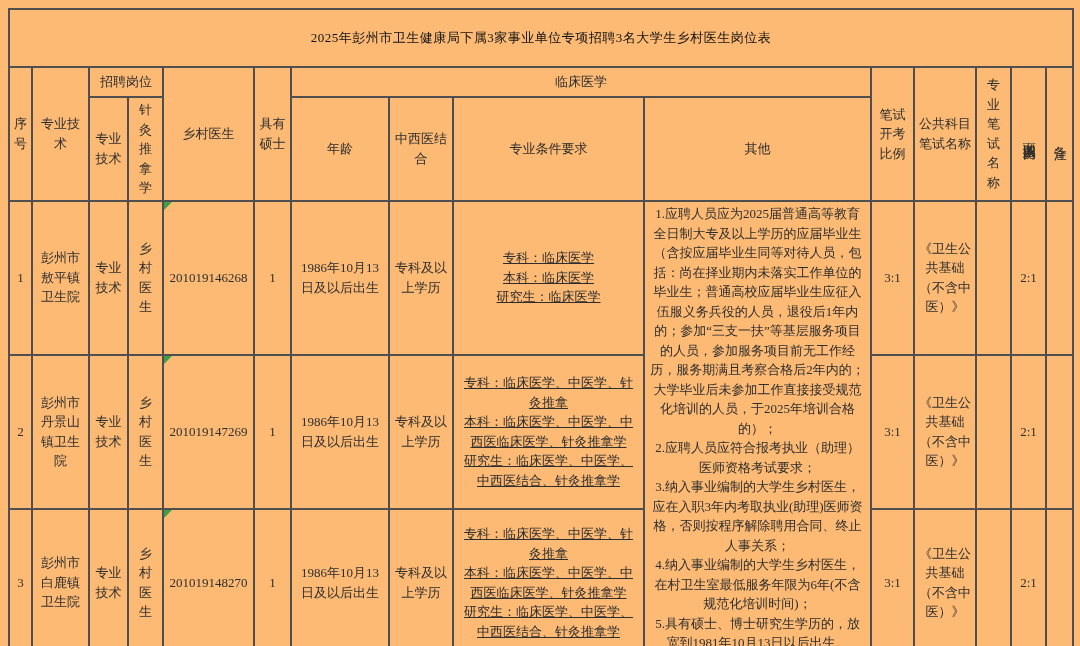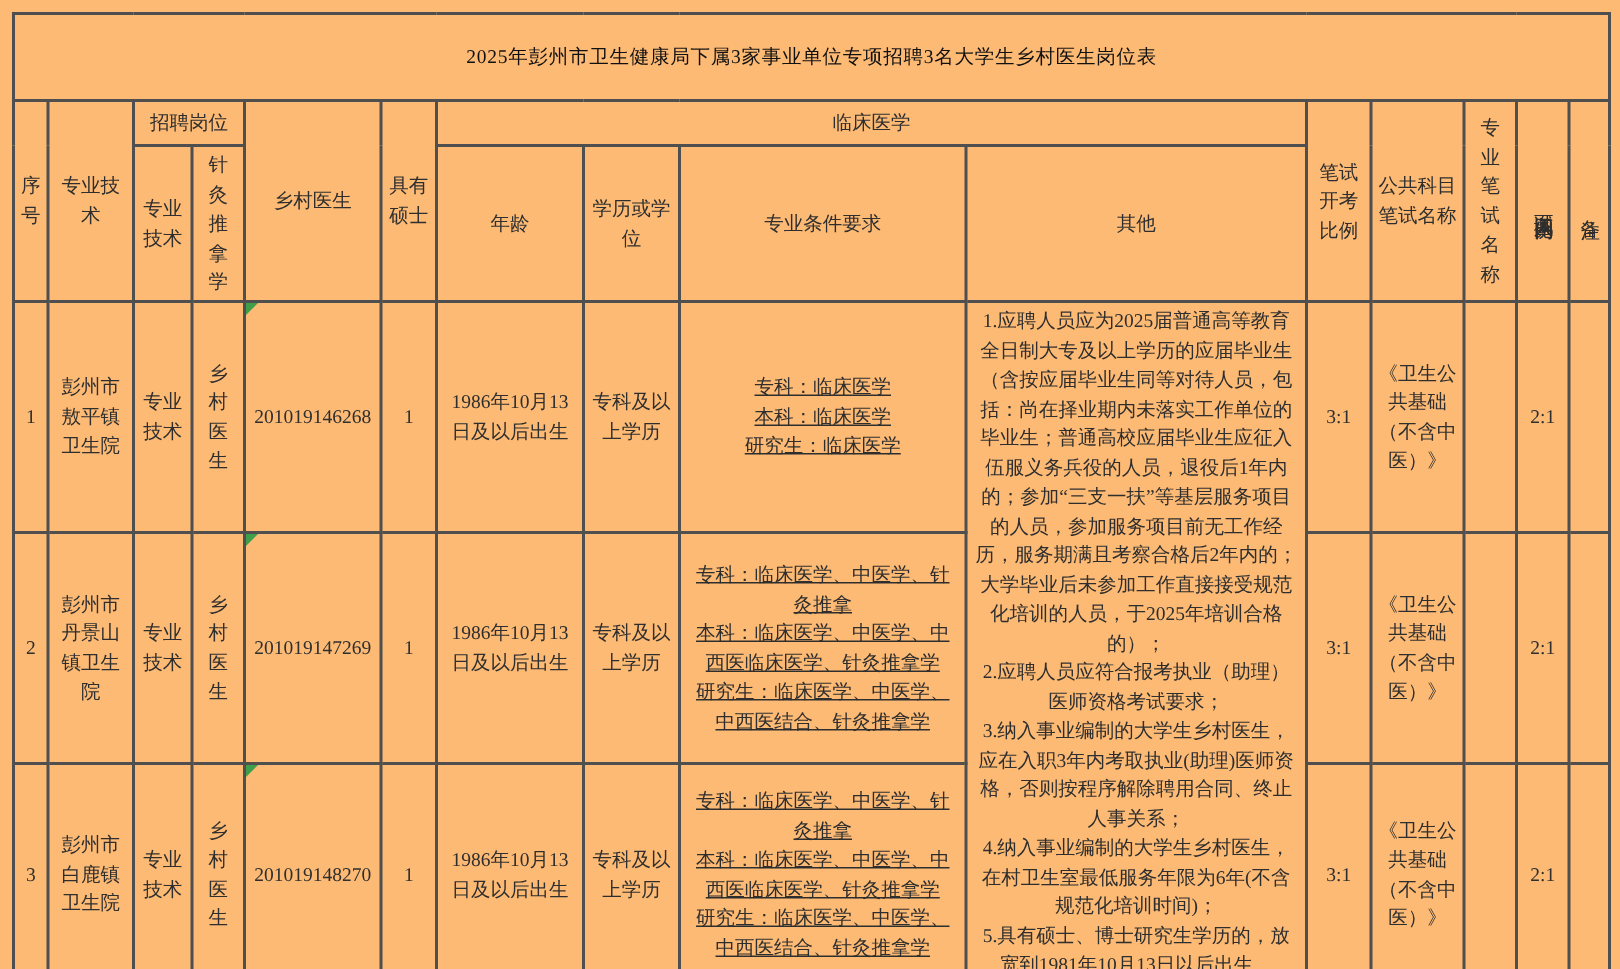--- a/index.html
+++ b/index.html
@@ -118,21 +118,21 @@
       <td rowspan="2" class="c">笔试开考比例</td>
       <td rowspan="2" class="c">公共科目笔试名称</td>
       <td rowspan="2" class="c">专业笔试名称</td>
       <td rowspan="2" class="c"><span class="vtext">面试入围比例</span></td>
       <td rowspan="2" class="c"><span class="vtext">备注</span></td>
     </tr>
     <tr class="hrow2">
       <td class="c">专业技术</td>
       <td class="c">针灸推拿学</td>
       <td class="c">年龄</td>
-      <td class="c">学历或学位</td>
+      <td class="c">中西医结合</td>
       <td class="c">专业条件要求</td>
       <td class="c">其他</td>
     </tr>
 
     <tr class="drow1">
       <td class="c">1</td>
       <td class="c">彭州市敖平镇卫生院</td>
       <td class="c">专业技术</td>
       <td class="c">乡村医生</td>
       <td class="c code-cell"><span class="flag-tri"></span><span>201019146268</span></td>

